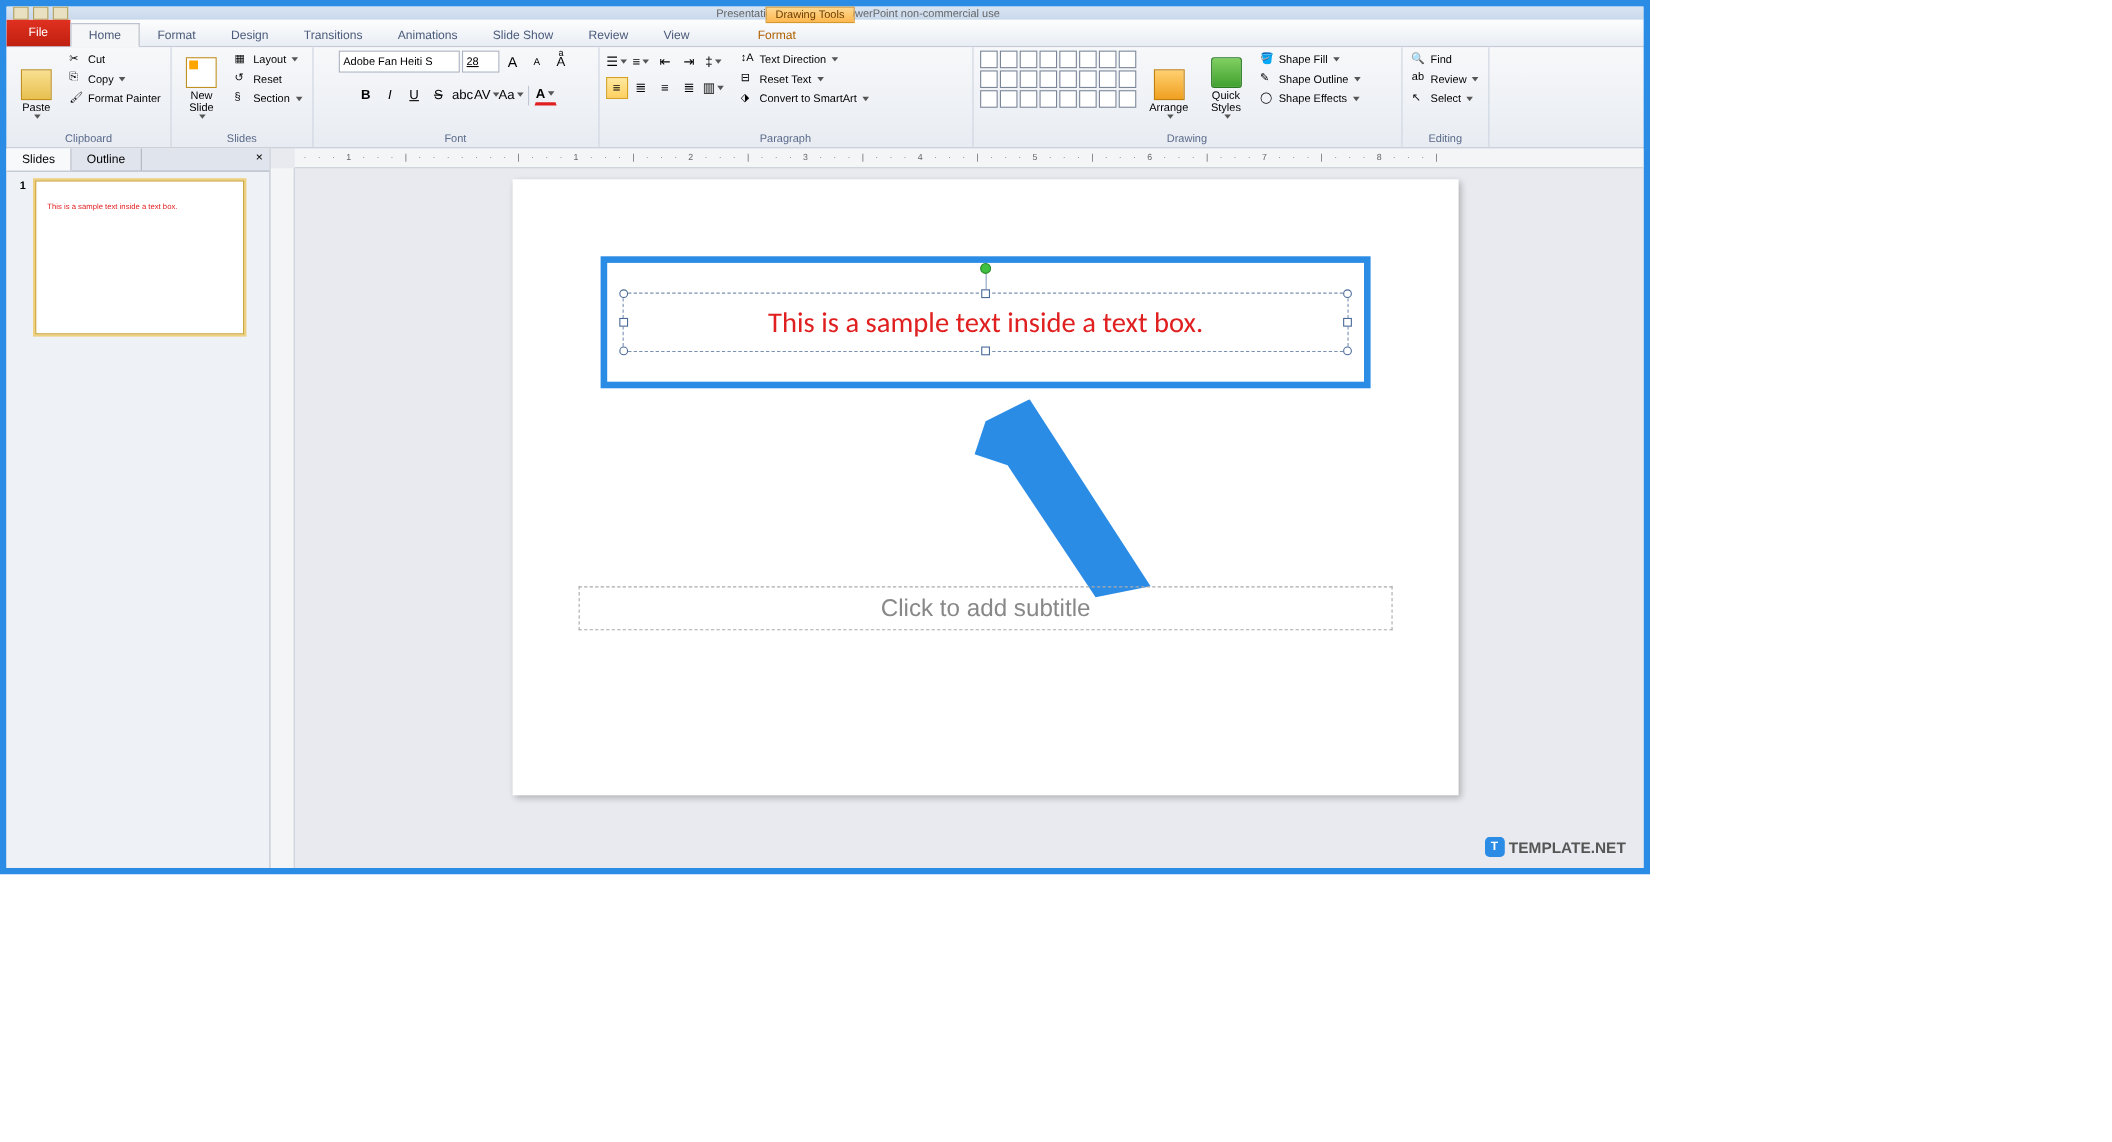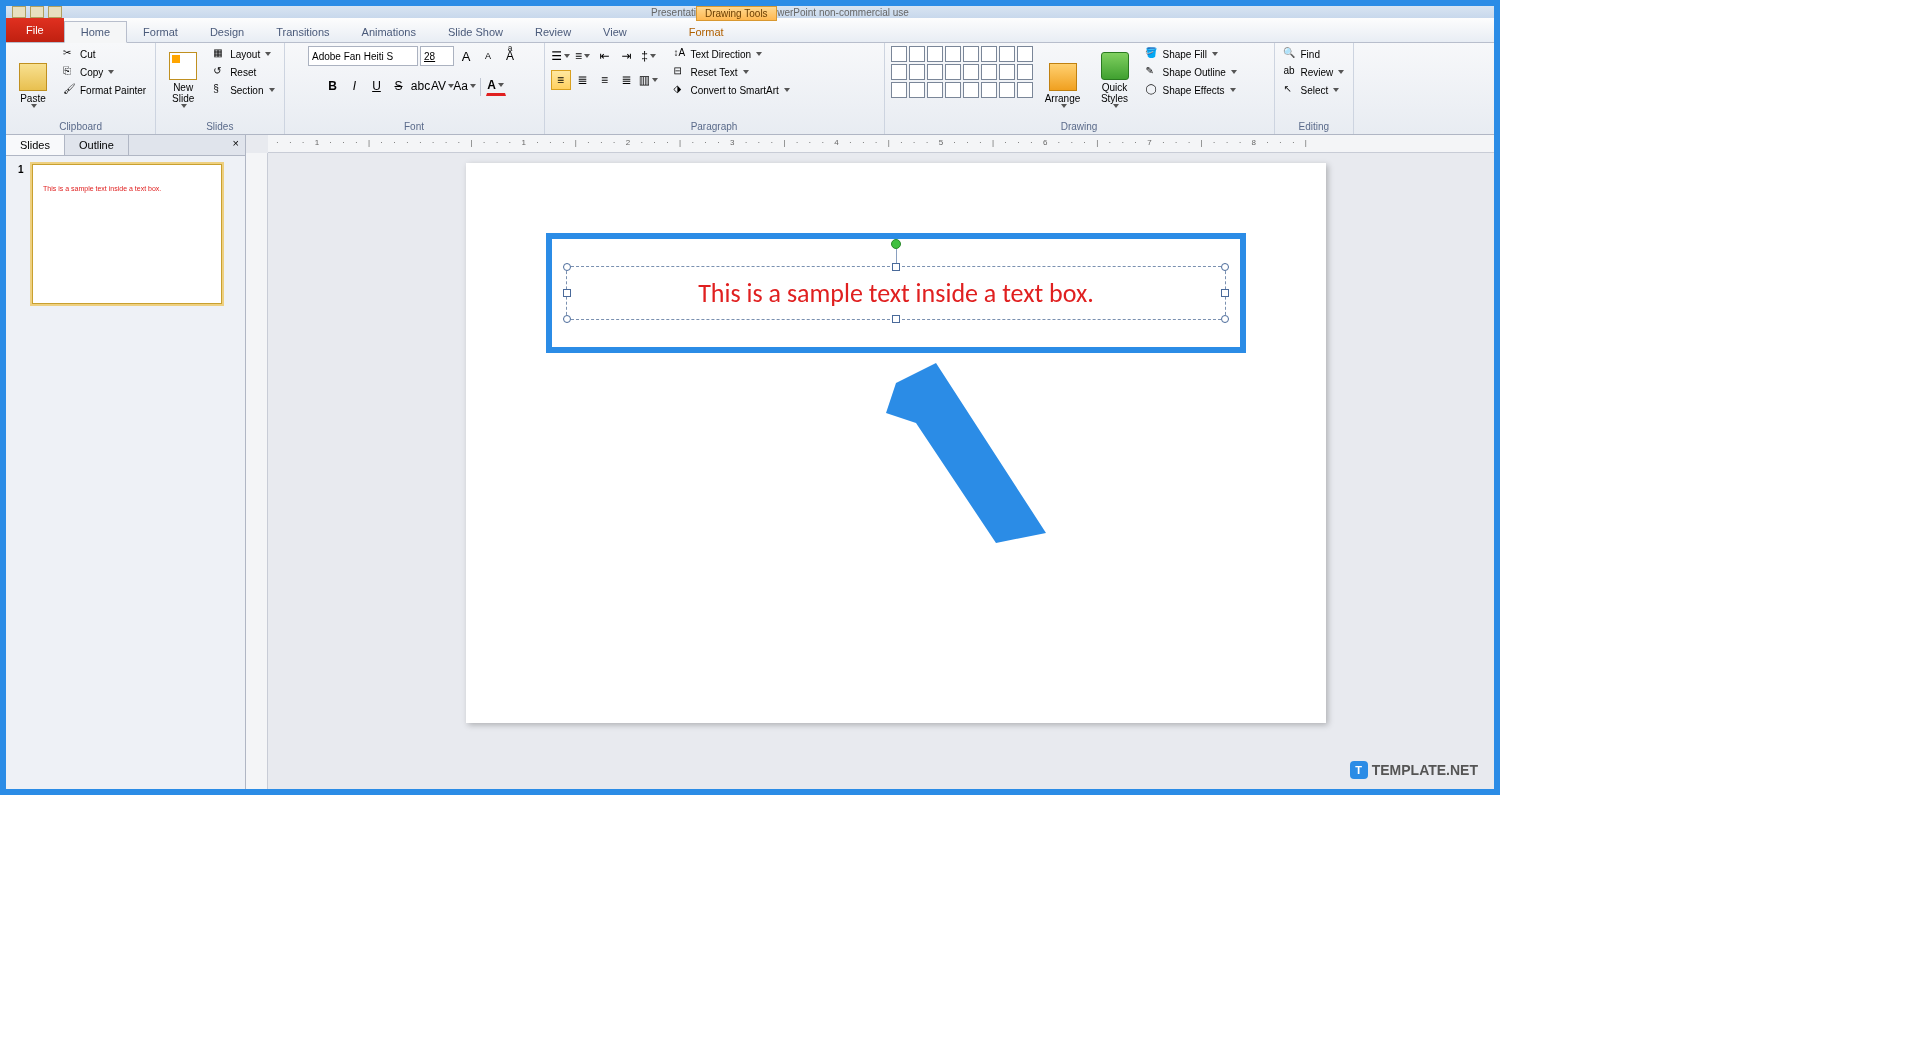--- a/index.html
+++ b/index.html
@@ -341,20 +341,21 @@
               <div class="handle sq" style="left:50%;bottom:-4px;transform:translateX(-50%)"></div>
               <div class="handle" style="right:-4px;bottom:-4px"></div>
               <div class="sample-text">This is a sample text inside a text box.</div>
             </div>
           </div>
           <div class="annot-arrow">
             <svg viewBox="0 0 200 200">
                 <polygon points="30,20 70,0 180,170 130,180 50,60 20,50" fill="#2b8ce6"></polygon>
               </svg>
           </div>
+          <div class="placeholder-sub">Click to add subtitle</div>
         </div>
       </div>
     </div>
   </div>
 
   <div class="watermark">
     <div class="wm-badge">T</div>
     <span>TEMPLATE.NET</span>
   </div>
 </div>

